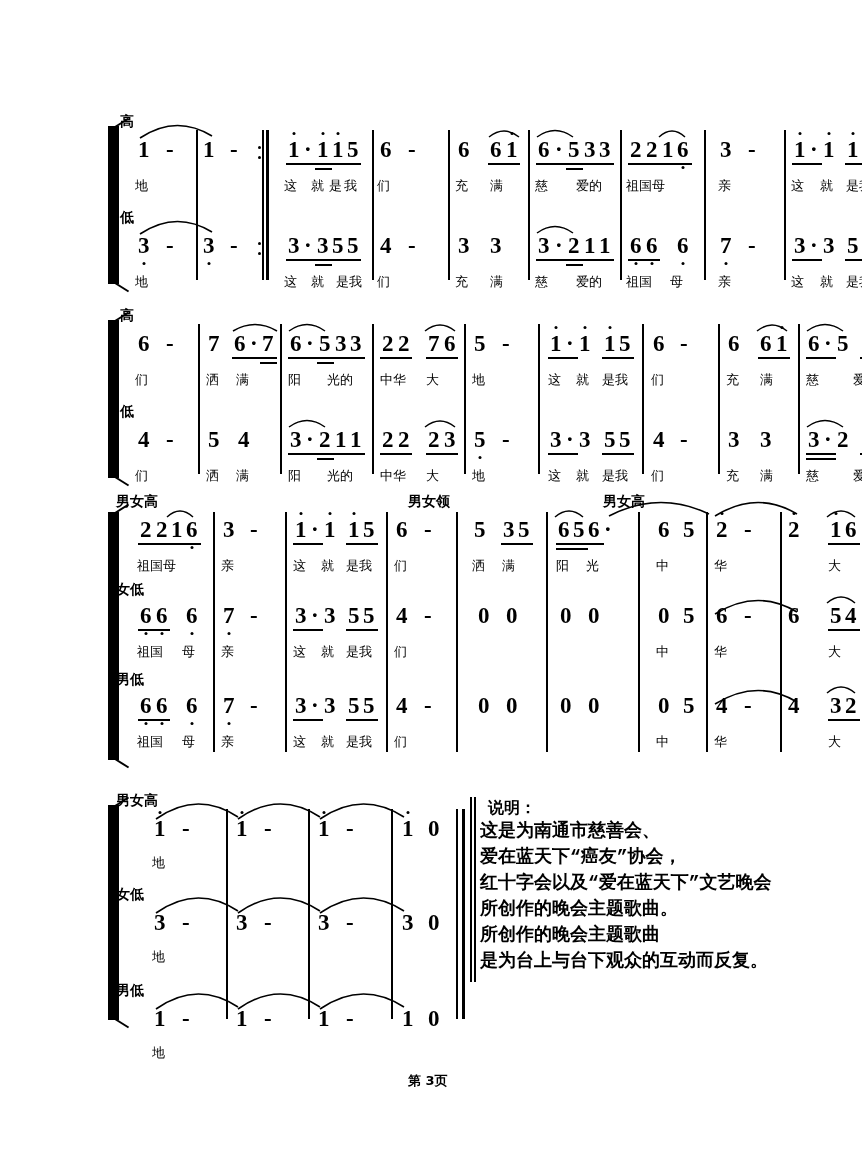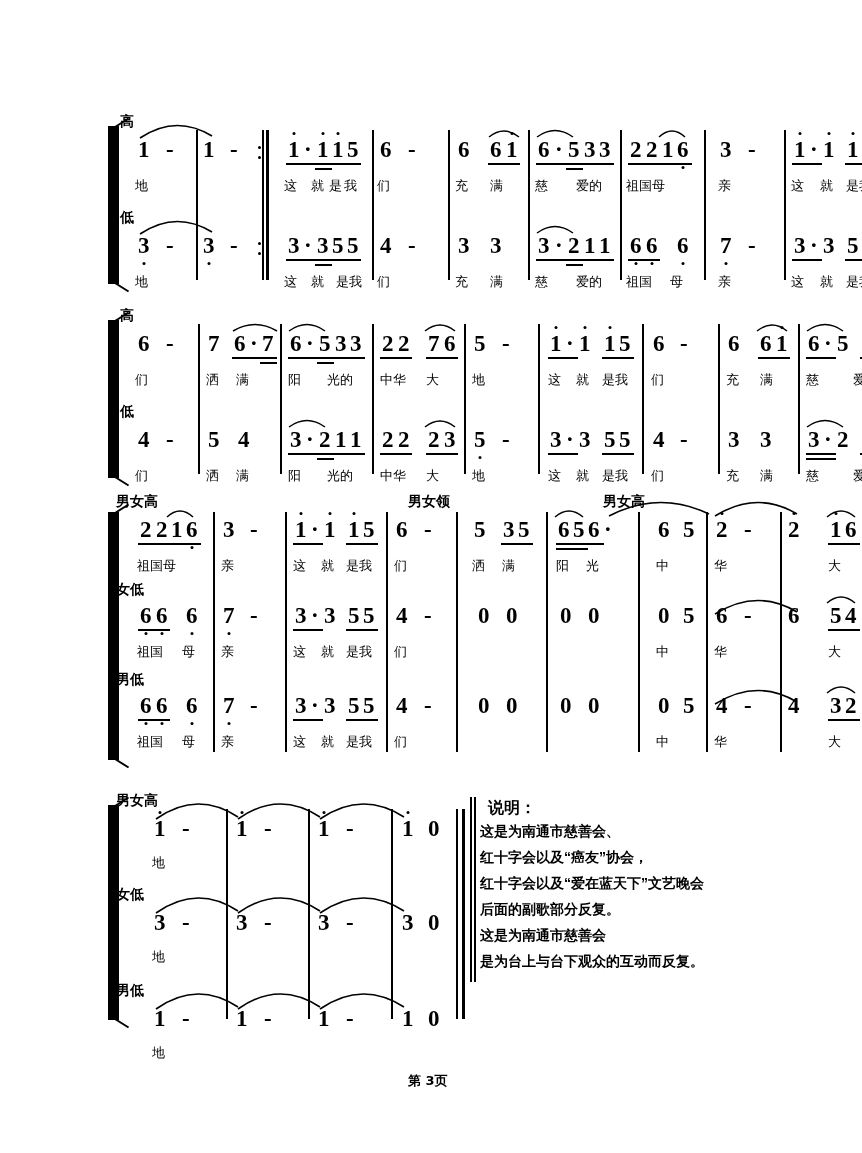--- a/index.html
+++ b/index.html
@@ -77,22 +77,22 @@
 
   
   .notebox{position:absolute;}
   .notebox .nb-bar1{position:absolute;left:0;top:0;width:2px;background:#000;}
   .notebox .nb-bar2{position:absolute;left:4px;top:0;width:2px;background:#000;}
   .nb-title{
     position:absolute;font-weight:bold;font-size:16px;line-height:18px;
     font-family:"DejaVu Sans","Liberation Sans",sans-serif;
   }
   .nb-line{
-    position:absolute;font-weight:bold;font-size:14px;line-height:16px;
-    font-family:Liberation Sans, sans-serif;white-space:nowrap;
+    position:absolute;font-weight:bold;font-size:18px;line-height:16px;
+    font-family:Liberation Mono, monospace;white-space:nowrap;
   }
 
   .pagenum{
     position:absolute;font-size:13px;font-weight:bold;
     font-family:"DejaVu Sans","Liberation Sans",sans-serif;
   }
 </style>
 </head>
 <body>
 
@@ -758,22 +758,22 @@
   <div class="bar" style="left:283px;top:4px;height:210px;"></div>
   <div class="dblbar" style="left:348px;top:4px;height:210px;"></div>
   <div class="dblbar thick" style="left:354px;top:4px;height:210px;"></div>
 </div>
 
 <div class="notebox" style="left:470px;top:797px;width:330px;height:190px;">
   <div class="nb-bar1" style="height:185px;"></div>
   <div class="nb-bar2" style="height:185px;"></div>
   <div class="nb-title" style="left:18px;top:2px;">说明：</div>
   <div class="nb-line" style="left:10px;top:26px;">这是为南通市慈善会、</div>
-  <div class="nb-line" style="left:10px;top:52px;">红十字会以及“癌友”协会，</div>
+  <div class="nb-line" style="left:10px;top:52px;">爱在蓝天下“癌友”协会，</div>
   <div class="nb-line" style="left:10px;top:78px;">红十字会以及“爱在蓝天下”文艺晚会</div>
-  <div class="nb-line" style="left:10px;top:104px;">后面的副歌部分反复。</div>
-  <div class="nb-line" style="left:10px;top:130px;">这是为南通市慈善会</div>
+  <div class="nb-line" style="left:10px;top:104px;">所创作的晚会主题歌曲。</div>
+  <div class="nb-line" style="left:10px;top:130px;">所创作的晚会主题歌曲</div>
   <div class="nb-line" style="left:10px;top:156px;">是为台上与台下观众的互动而反复。</div>
 </div>
 
 <div class="pagenum" style="left:408px;top:1072px;">第 3页</div>
 
 </div>
 
 </body></html>

